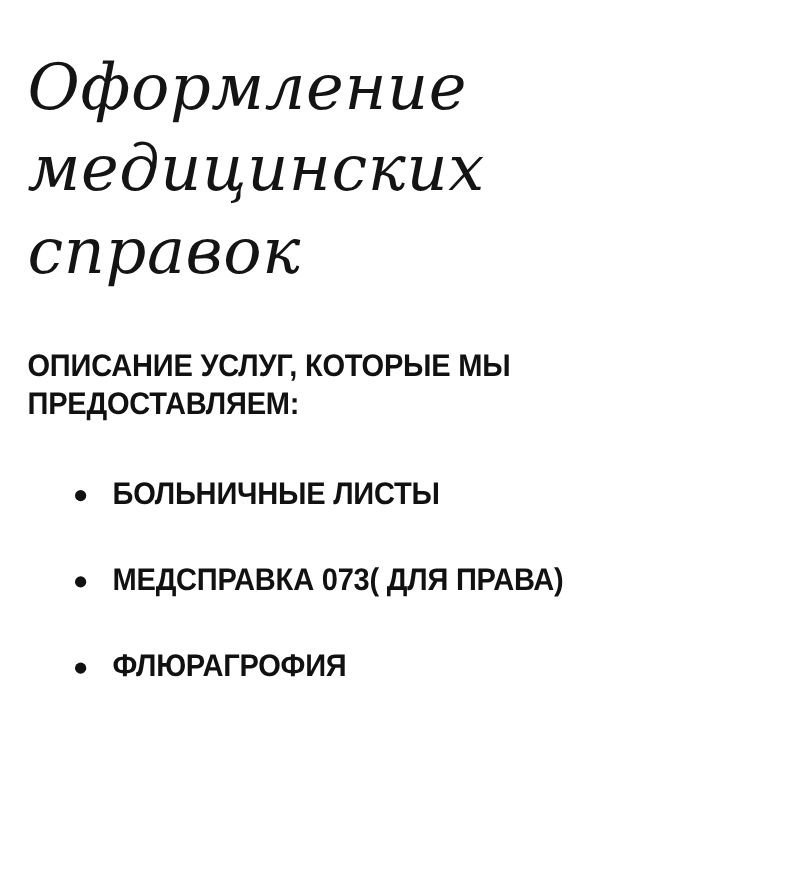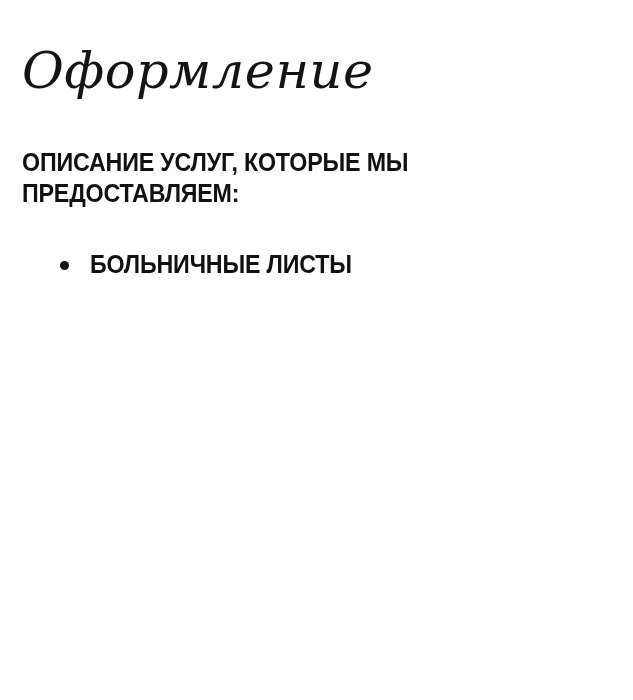--- a/index.html
+++ b/index.html
@@ -84,27 +84,37 @@
     background: #111111;
   }
 </style>
 </head>
 <body>
 
 <div class="page">
 
   <h1 class="title">
     <span class="line">Оформление</span>
+    <span class="line">медицинских</span>
+    <span class="line">справок</span>
   </h1>
 
   <div class="subtitle">
     <span class="line">ОПИСАНИЕ УСЛУГ, КОТОРЫЕ МЫ</span>
     <span class="line">ПРЕДОСТАВЛЯЕМ:</span>
   </div>
 
   <ul class="services">
     <li>
       <span class="bullet"></span>
       <span class="txt">БОЛЬНИЧНЫЕ ЛИСТЫ</span>
     </li>
+    <li>
+      <span class="bullet"></span>
+      <span class="txt">МЕДСПРАВКА 073( ДЛЯ ПРАВА)</span>
+    </li>
+    <li>
+      <span class="bullet"></span>
+      <span class="txt">ФЛЮРАГРОФИЯ</span>
+    </li>
   </ul>
 
 </div>
 
 </body></html>

